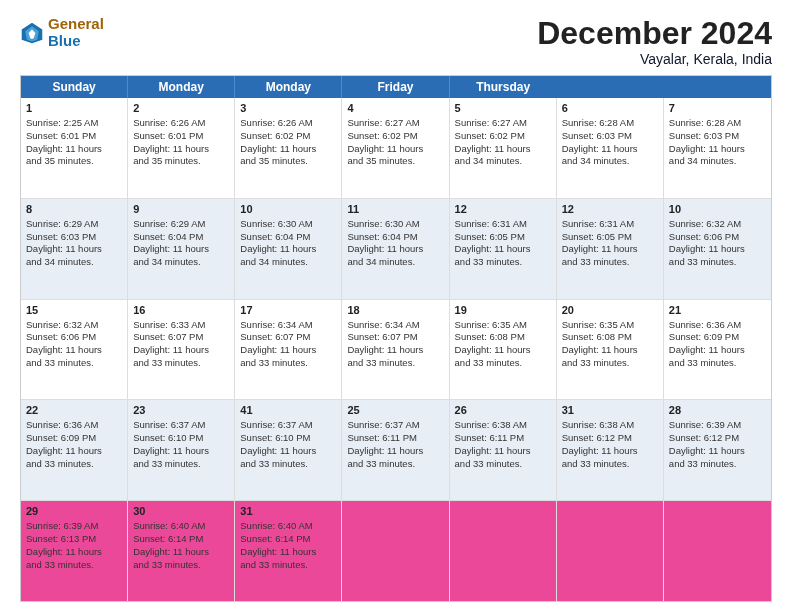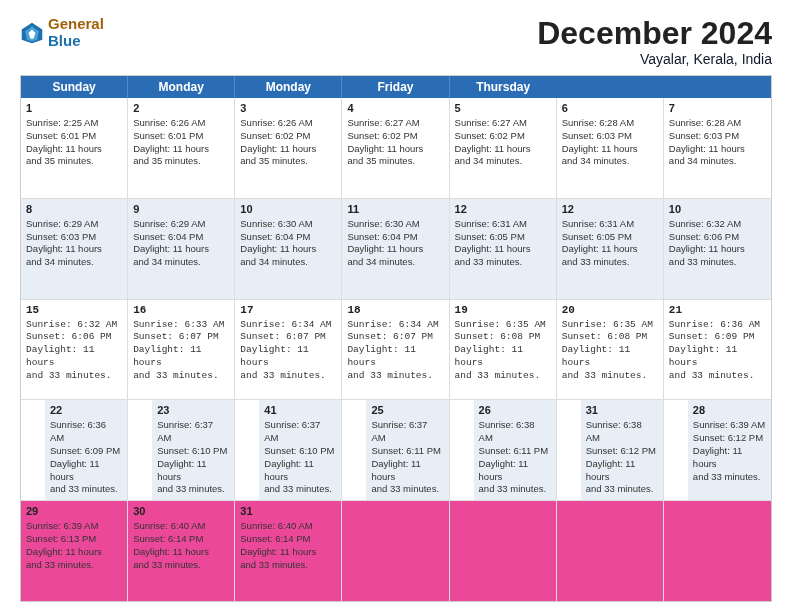--- a/index.html
+++ b/index.html
@@ -106,22 +106,22 @@
     .cal-cell.empty { background: #f9f9f9; }
     .day-num {
       font-size: 11px;
       font-weight: bold;
       color: #222;
       display: block;
       margin-bottom: 1px;
     }
     .row-0 .cal-cell { background: #fff; }
     .row-1 .cal-cell { background: #e8eef5; }
-    .row-2 .cal-cell { background: #fff; font-family: Liberation Mono, monospace; }
-    .row-3 .cal-cell { background: #e8eef5; margin-left: 24px; }
+    .row-2 .cal-cell { background: #fff; }
+    .row-3 .cal-cell { background: #e8eef5; }
     .row-4 .cal-cell { background: #ec4899; }
   </style>
 </head>
 <body>
 
 <div class="page">
   <div class="header">
     <div class="logo">
       <svg class="logo-icon" viewBox="0 0 28 28">
         <polygon points="14,2 26,10 26,22 14,26 2,22 2,10" fill="#1a6faf"></polygon>

